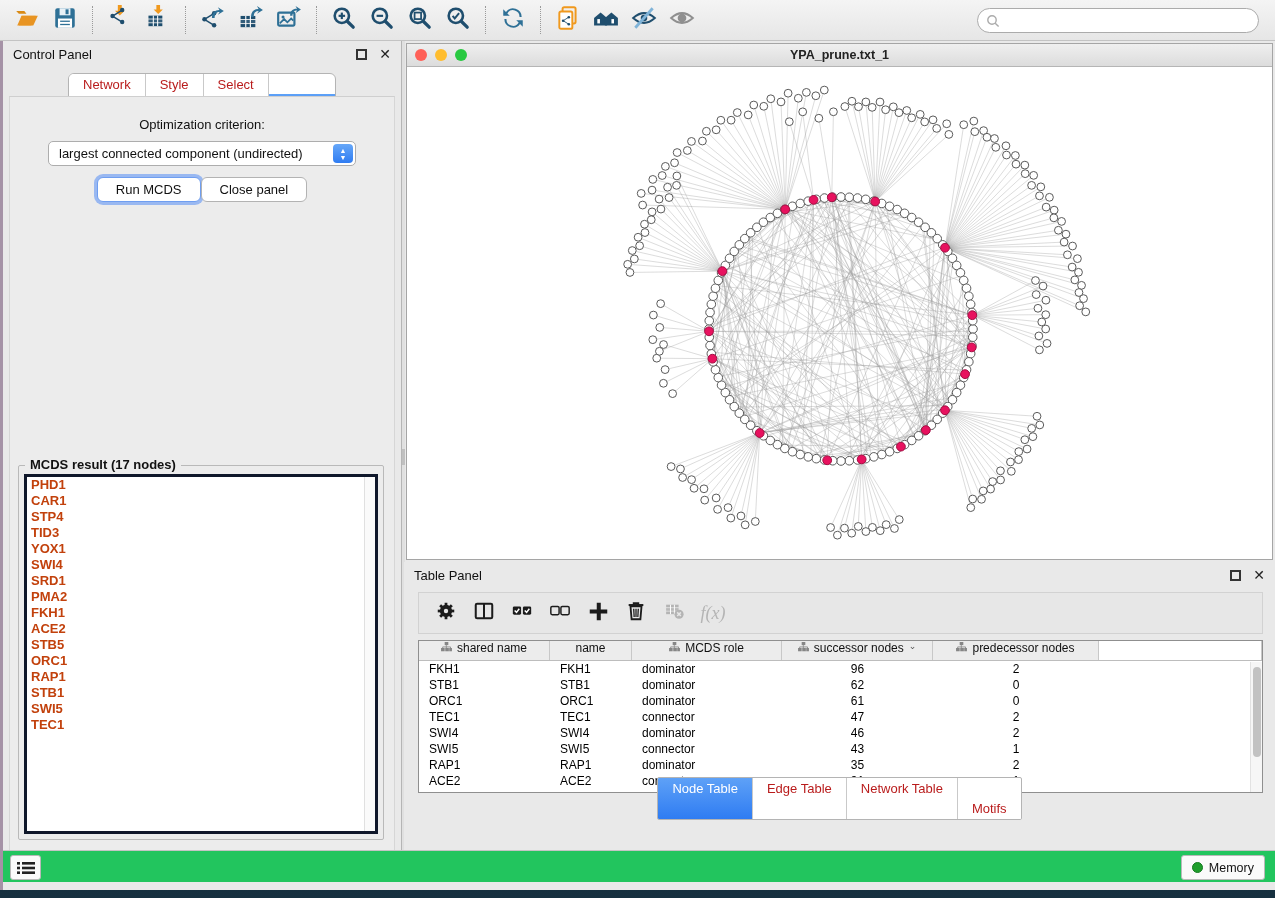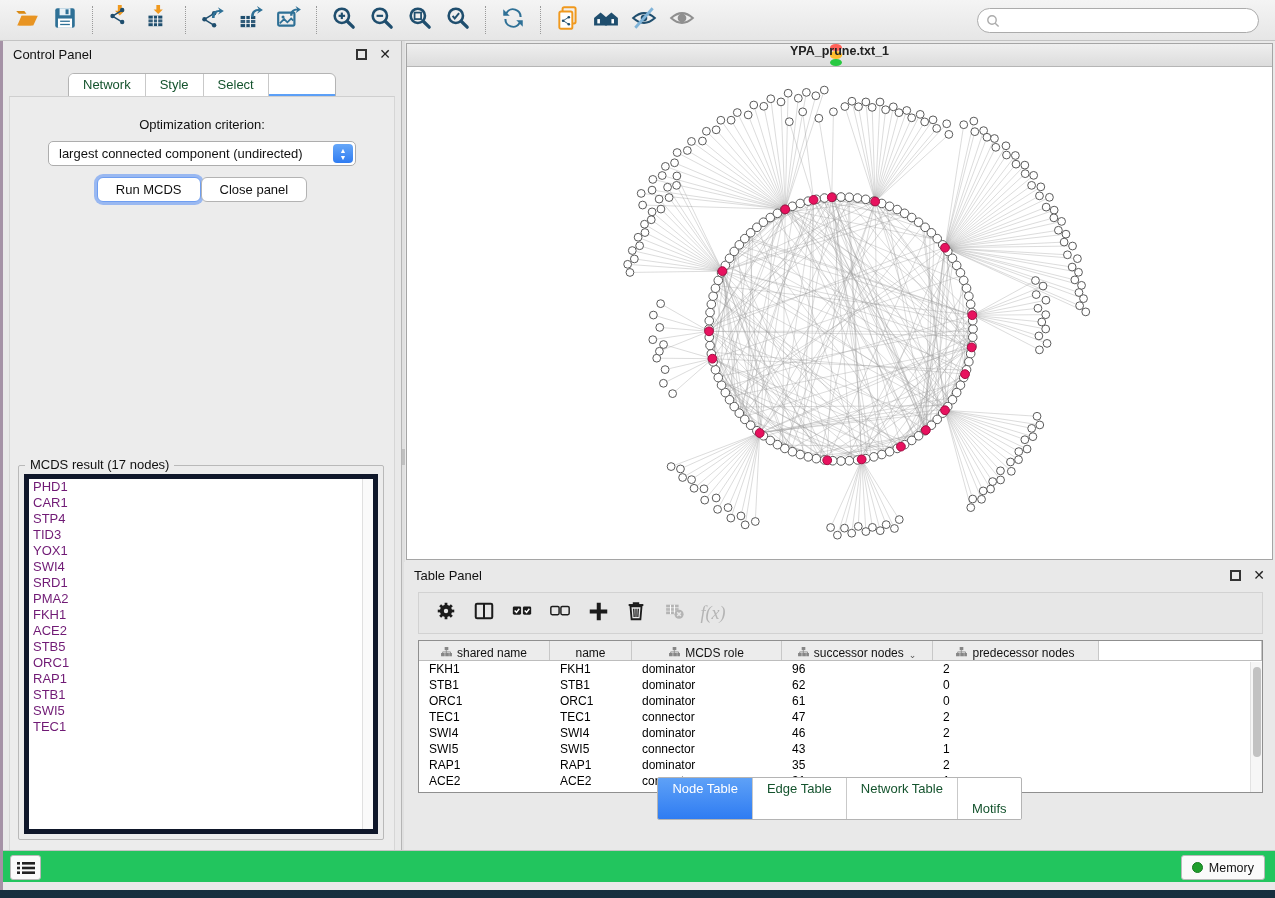--- a/index.html
+++ b/index.html
@@ -16,59 +16,59 @@
   #search-wrap svg { opacity:.55; }
   #search-input { border:none; outline:none; flex:1; height:21px; font-size:12px; background:transparent; padding-left:4px; }
 
   
   #control-panel { position:absolute; left:3px; top:41px; width:398px; height:817px; background:#e9e9e9; }
   .panel-titlebar { height:26px; display:flex; align-items:center; padding:0 10px; font-size:13px; color:#111; }
   .panel-titlebar .spacer { flex:1; }
   .win-float { width:11px; height:11px; border:2px solid #333; margin-right:12px; }
   .win-close { font-size:14px; font-weight:bold; color:#222; line-height:11px; }
   #cp-tabs { position:absolute; left:50%; transform:translateX(-50%); top:32px; display:flex; border:1px solid #b4b4b4; border-radius:6px; overflow:hidden; background:#fff; }
-  .seg-tab { padding:3px 14px; font-size:13px; color:#14532d; background:#fff; border-right:1px solid #c9c9c9; }
+  .seg-tab { padding:3px 14px; font-size:13px; color:#b91c1c; background:#fff; border-right:1px solid #c9c9c9; }
   .seg-tab:last-child { border-right:none;margin-top:20px; }
   .seg-tab.sel { background:linear-gradient(180deg,#5ea1f7,#2f7cf2); color:#fff; }
   #cp-content { position:absolute; left:6px; right:6px; top:55px; bottom:5px; background:#ececec; border:1px solid #d6d6d6; border-top:1px solid #cfcfcf; }
   #opt-label { text-align:center; margin-top:20px; font-size:13px; color:#111; }
   #criterion-select { position:absolute; left:38px; right:38px; top:44px; height:25px; background:#fff; border:1px solid #adadad; border-radius:5px; font-size:13px; display:flex; align-items:center; padding-left:10px; color:#111; }
   #criterion-stepper { position:absolute; right:2px; top:2px; width:20px; height:19px; border-radius:4px; background:linear-gradient(180deg,#66a7f8,#2f7cf2); display:flex; flex-direction:column; align-items:center; justify-content:center; color:#fff; font-size:7px; line-height:7px; }
   #cp-buttons { position:absolute; top:80px; left:0; right:0; display:flex; justify-content:center; }
   .aqua-btn { height:25px; padding:0 18px; background:#fff; border:1px solid #b3b3b3; border-radius:6px; font-size:13px; color:#111; }
   .aqua-btn.focused { box-shadow:0 0 0 3px rgba(99,150,245,.6); border-color:#6f9ef0; }
-  #mcds-groupbox { position:absolute; left:8px; right:10px; top:368px; bottom:12px; border:1px solid #b9b9b9; border-radius:2px; }
+  #mcds-groupbox { position:absolute; left:8px; right:10px; top:368px; bottom:12px; border:1px solid #b9b9b9; border-radius:2px;font-weight:bold; }
   #mcds-group-title { position:absolute; top:-9px; left:6px; background:#ececec; padding:0 5px; font-size:13px; color:#111; }
-  #mcds-list { position:absolute; left:5px; right:5px; top:8px; bottom:5px; background:#fff; border:5px solid #0f172a; overflow:hidden; font-size:13px; color:#701a75; }
+  #mcds-list { position:absolute; left:5px; right:5px; top:8px; bottom:5px; background:#fff; border:3px solid #0f172a; overflow:hidden; font-size:13px; color:#c2410c; }
   .mcds-item { height:16px; line-height:16px; padding-left:4px; }
   #mcds-scroll { position:absolute; right:0; top:0; bottom:0; width:11px; background:#fafafa; border-left:1px solid #e0e0e0; }
 
   
   #v-splitter { position:absolute; left:401px; top:41px; width:4px; height:817px; background:#e0e0e0; border-left:1px solid #b5b5b5; }
   #v-splitter .grip { position:absolute; top:408px; left:0; width:3px; height:16px; background:#c0c0c0; }
 
   
   #net-window { position:absolute; left:406px; top:43px; width:867px; height:517px; border:1px solid #a5a5a5; background:#fff; }
-  #net-titlebar { height:23px; background:linear-gradient(180deg,#efefef,#dcdcdc); border-bottom:1px solid #b5b5b5; display:flex; align-items:center; padding:0 8px; position:relative;flex-direction:column; }
+  #net-titlebar { height:23px; background:linear-gradient(180deg,#efefef,#dcdcdc); border-bottom:1px solid #b5b5b5; display:flex; align-items:center; padding:0 8px; position:relative; }
   .tl { width:12px; height:12px; border-radius:50%; margin-right:8px; }
   #net-title { position:absolute; left:0; right:0; text-align:center; font-size:12.5px; font-weight:bold; color:#222; }
   #net-canvas { position:absolute; left:0; top:23px; right:0; bottom:0; background:#fff; }
 
   
   #table-panel { position:absolute; left:404px; top:562px; width:871px; height:296px; background:#e9e9e9; }
   #tp-toolbar { position:absolute; left:14px; right:12px; top:30px; height:42px; background:#e7e7e7; border:1px solid #d2d2d2; display:flex; align-items:center; padding-left:12px; gap:8px; }
   .tp-btn { width:30px; height:30px; display:flex; align-items:center; justify-content:center; }
   .fx-label { font-family:"Liberation Serif","DejaVu Serif",serif; font-style:italic; font-size:18px; color:#b4b4b4; margin-left:2px; }
   #node-table { position:absolute; left:14px; right:12px; top:78px; bottom:65px; background:#fff; border:1px solid #8f8f8f; overflow:hidden; }
   #nt-header { display:flex; height:20px; font-size:12px; color:#111; background:#ececec; border-bottom:1px solid #bdbdbd; }
-  .nt-hcell { display:flex; align-items:flex-end; justify-content:center; gap:5px; border-right:1px solid #c8c8c8; background:#ececec; }
+  .nt-hcell { display:flex; align-items:flex-start; justify-content:center; gap:5px; border-right:1px solid #c8c8c8; background:#ececec; }
   .nt-hfill { flex:1; background:#fff; border-bottom:none; }
   .nt-row { display:flex; height:16px; font-size:12px; color:#000; align-items:center; }
   .nt-cell { padding:0 10px; white-space:nowrap; overflow:hidden; }
-  .num { text-align:left; }
+  .num { text-align:center; }
   #nt-scroll { position:absolute; right:0; top:21px; bottom:0; width:12px; background:#f6f6f6; border-left:1px solid #e2e2e2; }
   #nt-thumb { position:absolute; left:2px; top:5px; width:8px; height:90px; border-radius:4px; background:#c2c2c2; }
   #tp-tabs { position:absolute; left:0; right:0; bottom:38px; display:flex; justify-content:center; }
   #tp-tabs .bar { display:flex; border:1px solid #b4b4b4; border-radius:2px; overflow:hidden; background:#fff; }
 
   
   #status-bar { position:absolute; left:0; bottom:8px; width:1275px; height:32px; background:#22c55e; border-top:1px solid #c4c4c4; }
   #status-list-btn { position:absolute; left:10px; top:4px; width:31px; height:25px; background:#fafafa; border:1px solid #b9b9b9; border-radius:3px; display:flex; align-items:center; justify-content:center; }
   #memory-btn { position:absolute; right:10px; top:4px; height:25px; padding:0 10px; background:#fafafa; border:1px solid #b9b9b9; border-radius:3px; display:flex; align-items:center; gap:6px; font-size:12.5px; color:#111; }
   #memory-dot { width:11px; height:11px; border-radius:50%; background:#1f9e2c; border:1px solid #157a20; }

